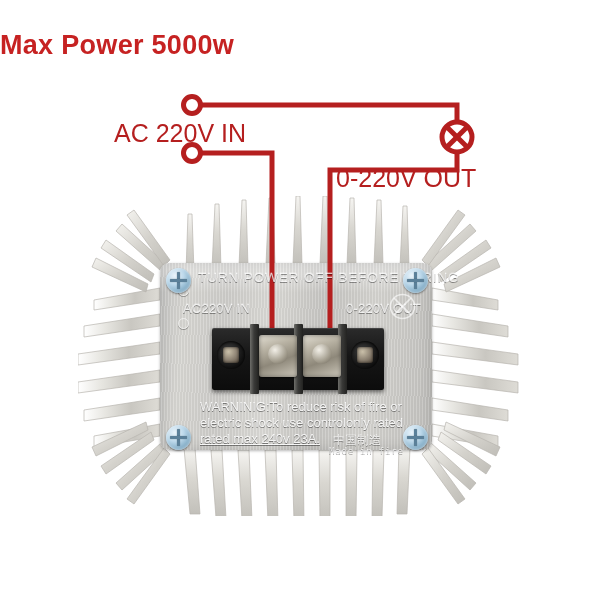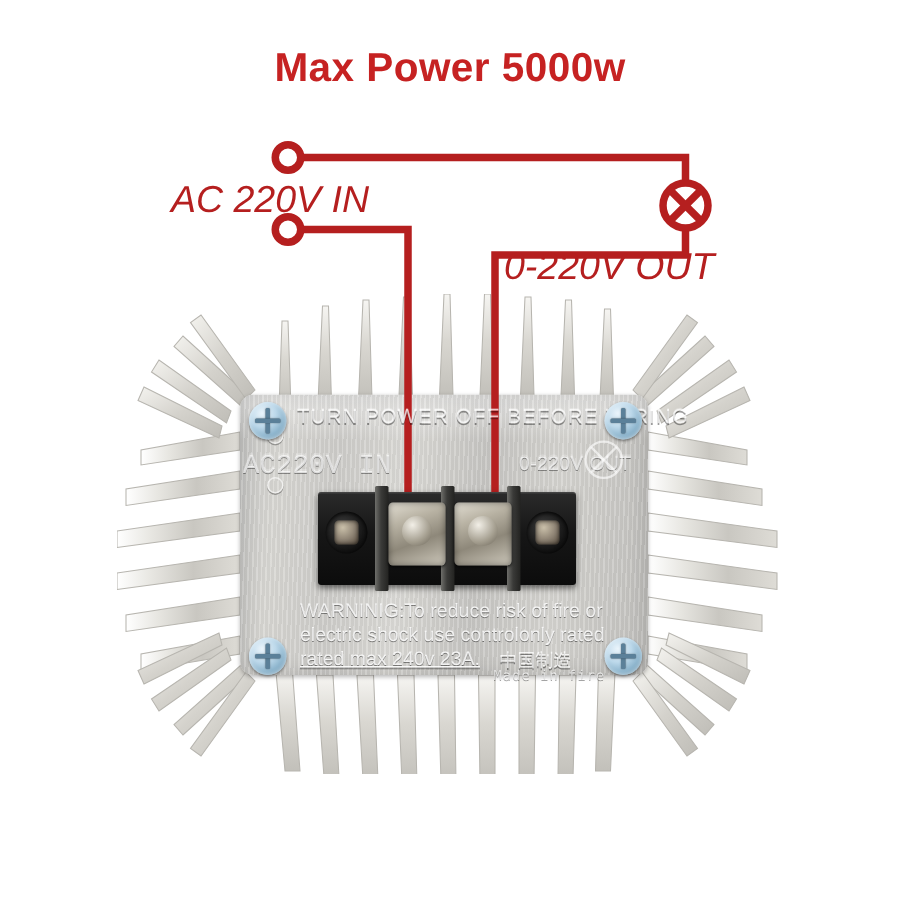--- a/index.html
+++ b/index.html
@@ -8,34 +8,33 @@
     background:#ffffff;
     font-family:"Liberation Sans",sans-serif;
     overflow:hidden;
     position:relative;
   }
   #stage{position:absolute;left:0;top:0;width:600px;height:600px;}
 
   
   .title{
     position:absolute;left:0;top:30px;width:600px;
-    text-align:center;
+    text-align:left;
     font-size:27px;font-weight:bold;
     color:#c62222;
     letter-spacing:.3px;
     font-family:"Liberation Sans",sans-serif;
   }
 
   .wirelabel{
     position:absolute;
     color:#b51f1f;
     font-size:25px;
     font-family:"Liberation Sans",sans-serif;
     white-space:nowrap;
-    font-style:italic;
   }
   #lbl-in{left:114px;top:119px;}
   #lbl-out{left:336px;top:164px;}
 
   
   #device{position:absolute;left:78px;top:196px;width:444px;height:320px;}
   #heatsink{position:absolute;left:0;top:0;width:444px;height:320px;}
 
   
   #faceplate{
@@ -76,21 +75,21 @@
   .plate-text{
     position:absolute;
     color:rgba(255,255,255,.72);
     text-shadow:0 1px 0 rgba(0,0,0,.38), 0 -1px 0 rgba(255,255,255,.25);
     font-family:"Liberation Sans",sans-serif;
     white-space:nowrap;
     z-index:4;
     pointer-events:none;
   }
   #plate-top{left:120px;top:74px;font-size:13.5px;letter-spacing:.9px;}
-  #plate-in{left:84px;top:105px;font-size:18px;letter-spacing:.2px;font-family:Liberation Mono, monospace;}
+  #plate-in{left:105px;top:105px;font-size:13px;letter-spacing:.2px;}
   #plate-out{left:268px;top:105px;font-size:13px;letter-spacing:.2px;}
 
   .term-dot{
     position:absolute;width:9px;height:9px;border-radius:50%;
     border:1.4px solid rgba(255,255,255,.6);
     box-shadow:0 1px 0 rgba(0,0,0,.3);
     z-index:4;
   }
   #dot-a{left:100px;top:89px;}
   #dot-b{left:100px;top:122px;}

